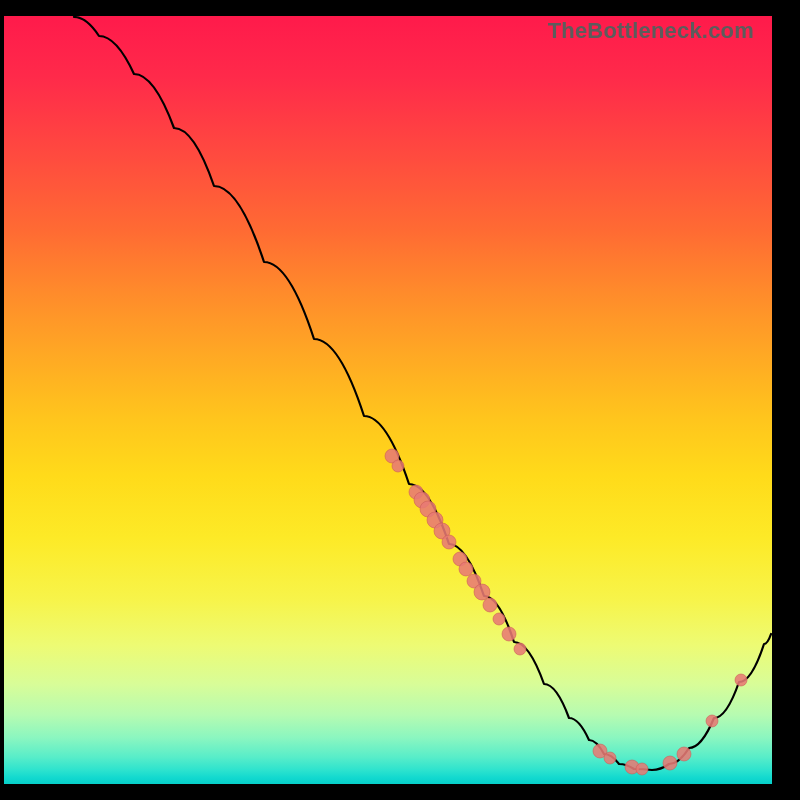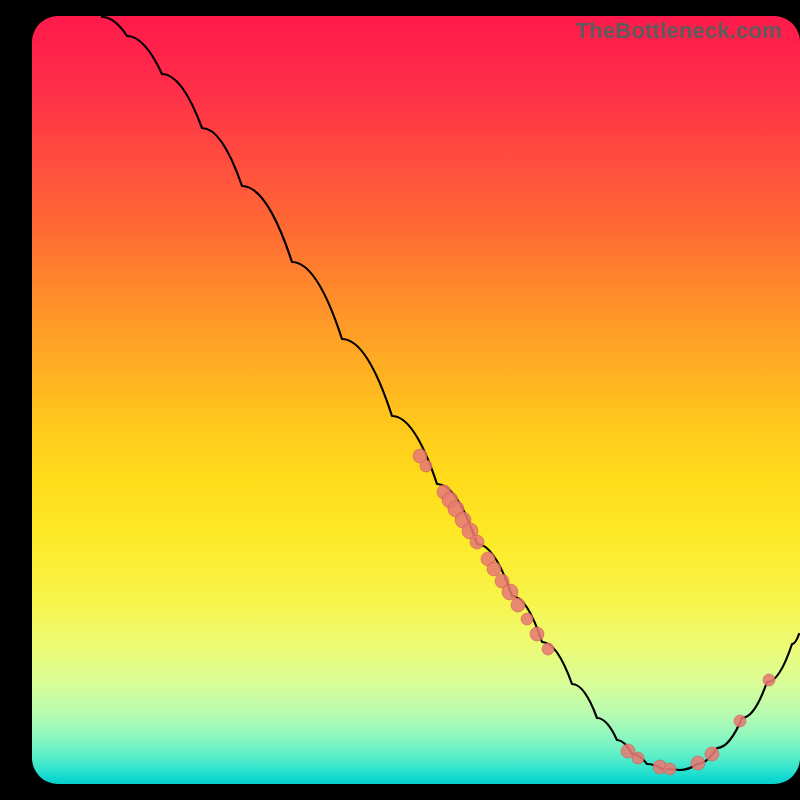--- a/index.html
+++ b/index.html
@@ -11,21 +11,21 @@
     overflow: hidden;
     font-family: Arial, Helvetica, sans-serif;
   }
   .stage {
     position: relative;
     width: 800px;
     height: 800px;
   }
   .plot-area {
     position: absolute;
-    left: 32px;
+    left: 4px;
     top: 16px;
     width: 768px;
     height: 768px;
     background: linear-gradient(to bottom,
       #ff1a4b 0%,
       #ff2a4a 8%,
       #ff4a3f 18%,
       #ff6b33 28%,
       #ff8b2b 36%,
       #ffa824 44%,
@@ -35,21 +35,20 @@
       #f7f44a 76%,
       #edfb74 82%,
       #d8fd98 87%,
       #b6fbb1 91%,
       #8af6c0 94%,
       #58edc9 96.5%,
       #2de3ce 98.2%,
       #12d9cf 99.2%,
       #06cfc9 100%
     );
-    border-radius: 26px;
   }
   .watermark {
     position: absolute;
     top: 2px;
     right: 18px;
     font-size: 22px;
     font-weight: 600;
     color: #5c5c5c;
     letter-spacing: 0.2px;
     user-select: none;

